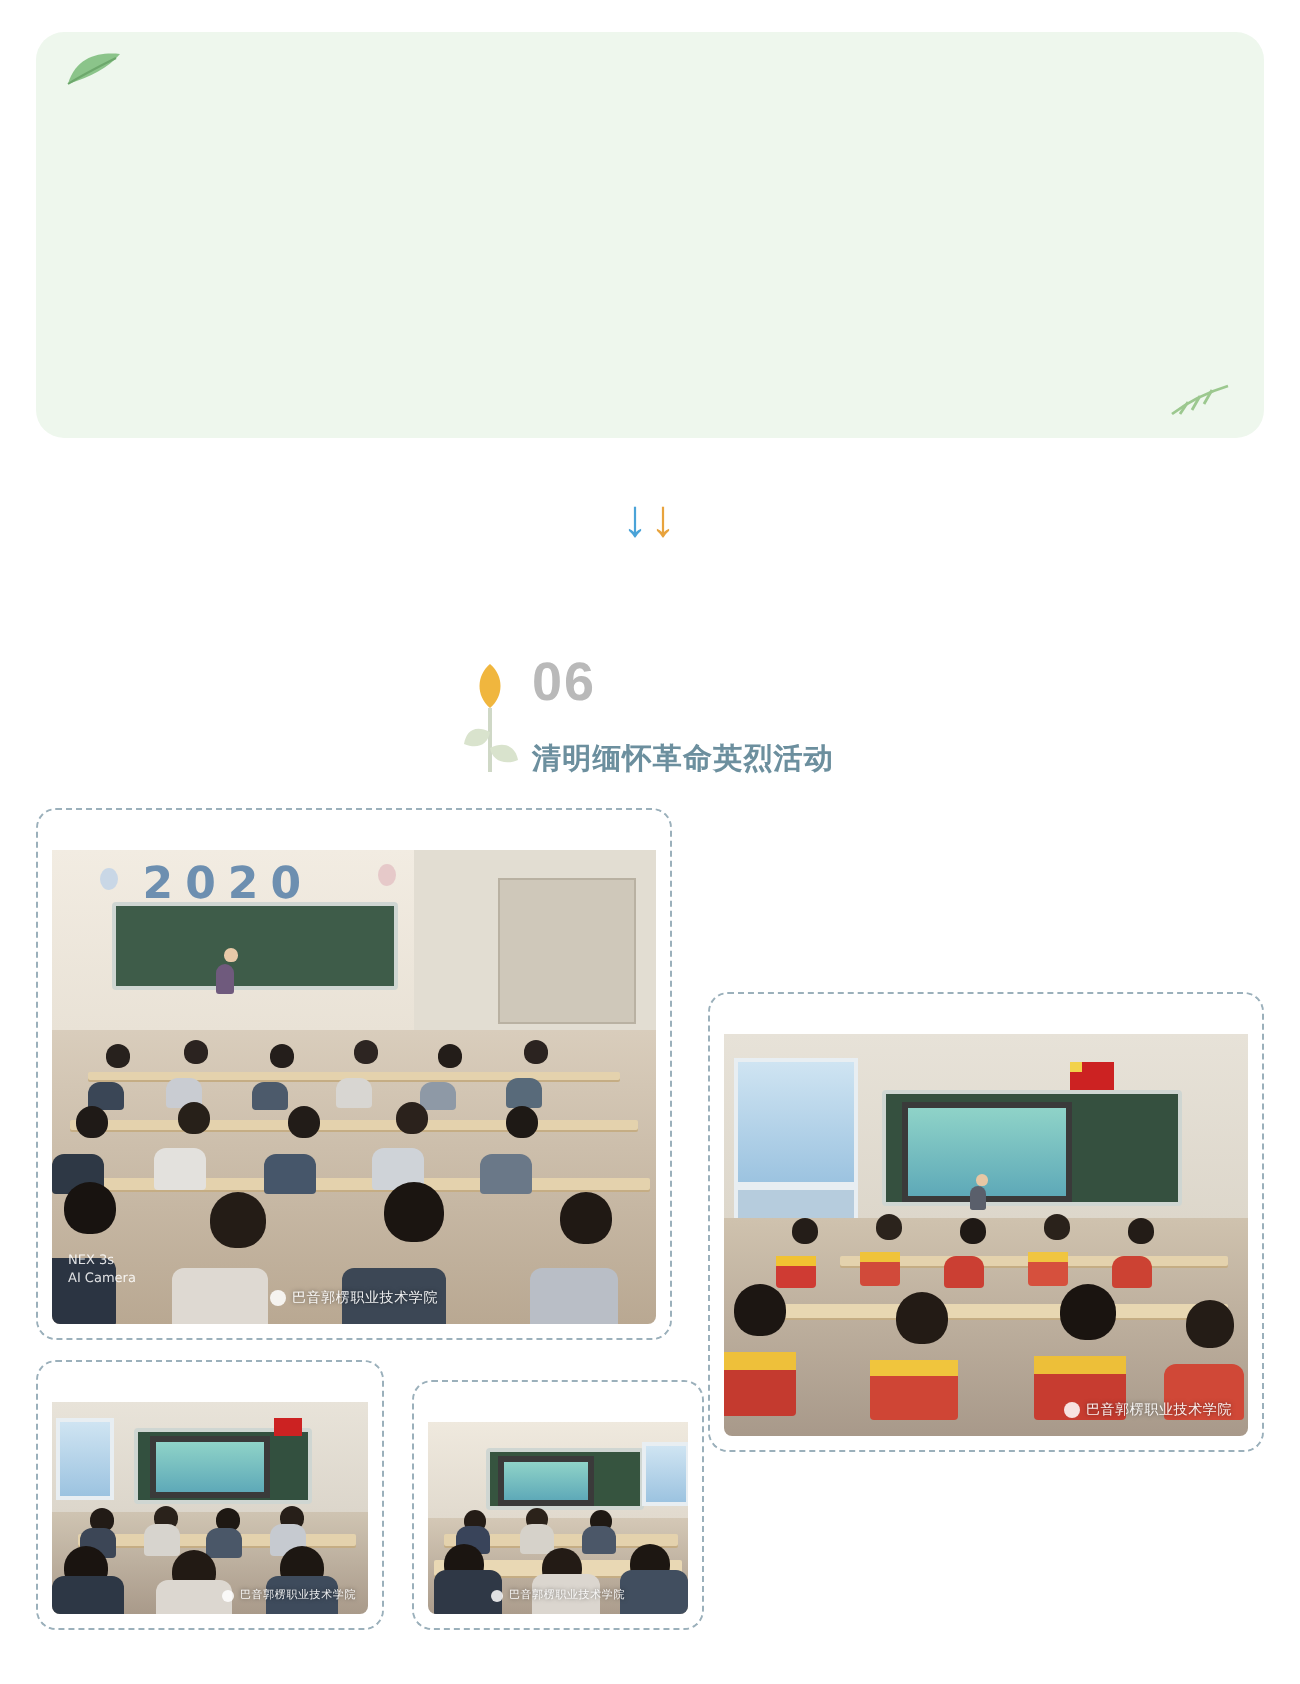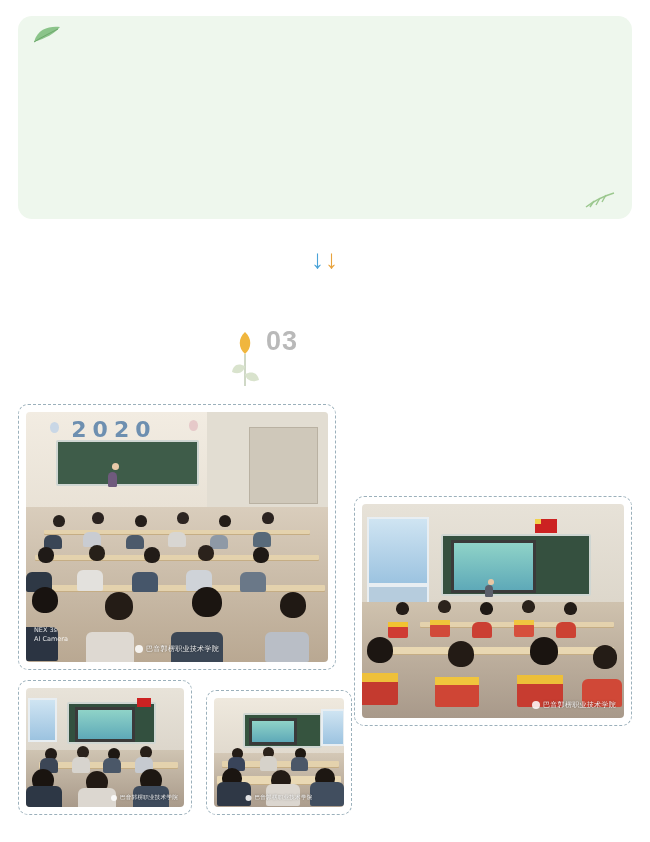--- a/index.html
+++ b/index.html
@@ -152,21 +152,21 @@
     white-space: nowrap;
     font-family: "DejaVu Sans", "Liberation Sans", sans-serif;
   }
 
   
   #photo-1 { left: 18px; top: 404px; width: 318px; height: 266px; }
   #photo-2 { left: 354px; top: 496px; width: 278px; height: 230px; }
   #photo-3 { left: 18px; top: 680px; width: 174px; height: 135px; }
   #photo-4 { left: 206px; top: 690px; width: 146px; height: 125px; }
 
-  .scene { position: absolute; inset: 0; }
+  .scene { position: absolute; inset: 0; margin-top: 13px; }
 
   
   .wall { position: absolute; left: 0; right: 0; top: 0; }
   .board { position: absolute; background: #2f4f3f; border: 2px solid #cfd6d2; border-radius: 2px; }
   .screen { position: absolute; background: linear-gradient(180deg,#8fd3c8,#5ea9b8); border: 3px solid #3a3a3a; }
   .floor { position: absolute; left: 0; right: 0; bottom: 0; }
   .desk { position: absolute; background: #e4d2ad; border-radius: 1px; box-shadow: 0 1px 0 #c5ad84; }
   .head { position: absolute; border-radius: 50% 50% 45% 45%; }
   .body { position: absolute; border-radius: 6px 6px 2px 2px; }
   .win { position: absolute; background: linear-gradient(180deg,#cfe4f2,#9cc3e0); border: 2px solid #e8eef2; }
@@ -191,21 +191,22 @@
   <span class="arrow-a">↓</span><span class="arrow-b">↓</span>
 </div>
 
 <div class="section">
   <svg class="section-flower" viewBox="0 0 34 62">
     <path d="M17 4 C24 10 24 20 17 26 C10 20 10 10 17 4 Z" fill="#f0b63e"></path>
     <path d="M17 26 L17 58" stroke="#cfd8c6" stroke-width="2" fill="none"></path>
     <path d="M17 38 C9 34 5 38 4 44 C11 47 16 44 17 38 Z" fill="#d9e3cd"></path>
     <path d="M17 46 C25 42 30 46 31 52 C24 55 18 52 17 46 Z" fill="#d9e3cd"></path>
   </svg>
-  <div class="section-num">03</div>
+  <div class="section-num">06</div>
+  <div class="section-title">清明缅怀革命英烈活动</div>
 </div>
 
 <div class="photo" id="photo-1">
   <div class="photo-inner">
     <div class="scene">
 
       <div class="wall" style="height:38%; background:linear-gradient(180deg,#f2ece2,#e9e2d6);"></div>
 
       <div class="board" style="left:10%; top:11%; width:46%; height:17%; background:#3e5c49;"></div>
 

